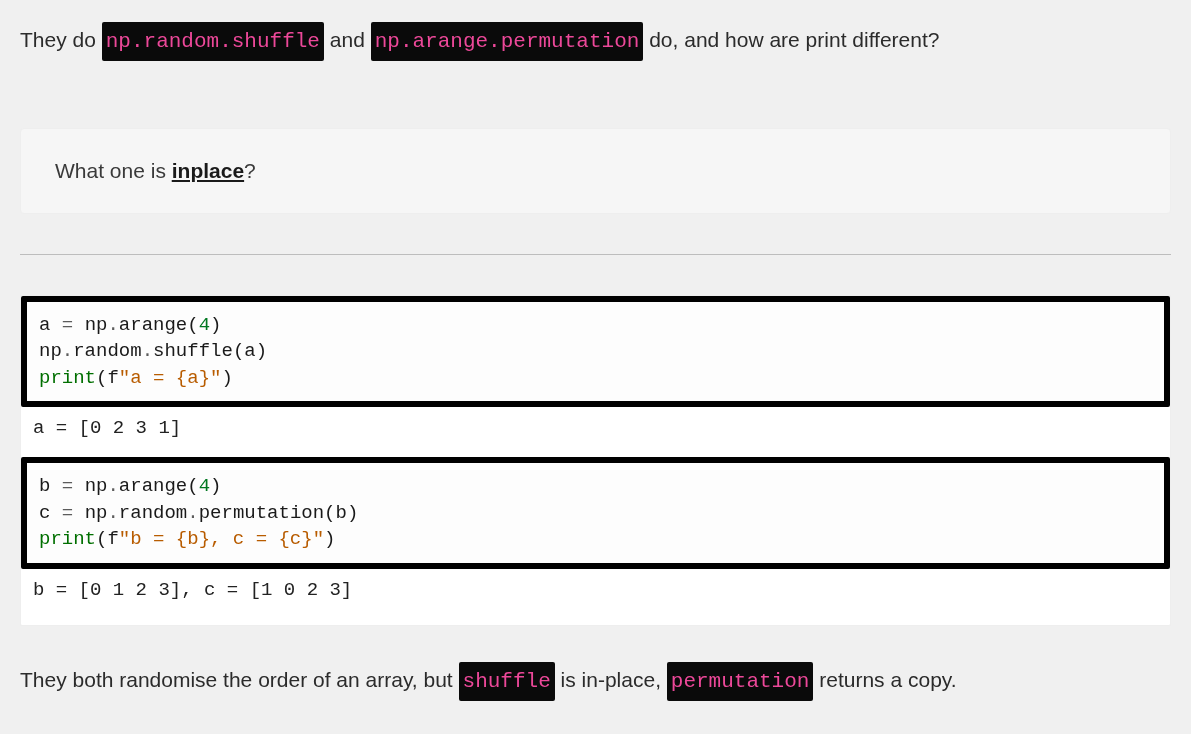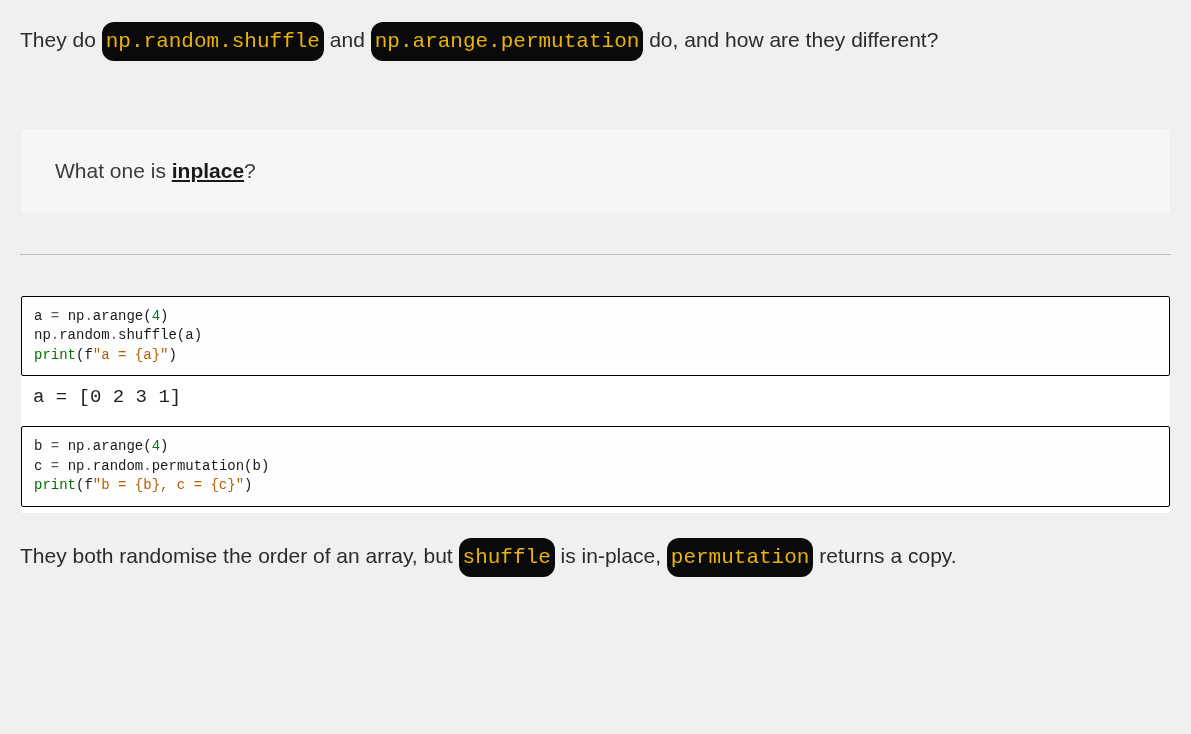--- a/index.html
+++ b/index.html
@@ -13,23 +13,23 @@
   .page {
     width: 1191px;
     min-height: 734px;
     box-sizing: border-box;
     padding: 24px 20px 30px 20px;
     background: #f0f0f0;
   }
   .code-chip {
     font-family: "Consolas", "Menlo", "Courier New", monospace;
     background: #0a0a0a;
-    color: #eab308;
+    color: #ec4899;
     padding: 8px 4px;
-    border-radius: 12px;
+    border-radius: 2px;
     white-space: nowrap;
   }
   .question {
     font-size: 21px;
     line-height: 1.5;
     margin-bottom: 70px;
   }
   .hint-box {
     background: #f6f6f6;
     border: 1px solid #eeeeee;
@@ -45,78 +45,79 @@
     border-top: 1px solid #bdbdbd;
     margin: 30px 0 40px 0;
   }
   .cells {
     background: #ffffff;
     border: 1px solid #eeeeee;
     border-radius: 2px;
     padding-bottom: 6px;
   }
   .code-cell {
-    border: 1px solid #000000;
+    border: 6px solid #000000;
     background: #fdfdfd;
     border-radius: 2px;
     margin: 0;
     padding: 10px 12px;
     font-family: "Consolas", "Menlo", "Courier New", monospace;
-    font-size: 14px;
+    font-size: 19px;
     line-height: 1.4;
     white-space: pre;
   }
   .out-cell {
     padding: 10px 27px 18px 12px;
     font-family: "Consolas", "Menlo", "Courier New", monospace;
     font-size: 19px;
     color: #222;
     white-space: pre;
   }
   .answer {
     font-size: 21px;
-    margin-top: 26px;
+    margin-top: 38px;
     line-height: 1.5;
   }
   
   .tok-var { color: #1a1a1a; }
   .tok-op  { color: #5c5c5c; }
   .tok-mod { color: #1a1a1a; }
   .tok-num { color: #007820; }
   .tok-fn  { color: #006f00; }
   .tok-str { color: #b85c00; }
   .tok-par { color: #1a1a1a; }
 </style>
 </head>
 <body>
 
 <div class="page">
 
   <div class="question">
-    <span>They do </span><span class="code-chip">np.random.shuffle</span><span> and </span><span class="code-chip">np.arange.permutation</span><span> do, and how are they different?</span>
+    <span>They do </span><span class="code-chip">np.random.shuffle</span><span> and </span><span class="code-chip">np.arange.permutation</span><span> do, and how are print different?</span>
   </div>
 
   <div class="hint-box">
     <span>What one is </span><b>inplace</b><span>?</span>
   </div>
 
   <hr class="sep">
 
   <div class="cells">
 
     <div class="code-cell"><span class="tok-var">a</span><span class="tok-op"> = </span><span class="tok-mod">np</span><span class="tok-op">.</span><span class="tok-mod">arange</span><span class="tok-par">(</span><span class="tok-num">4</span><span class="tok-par">)</span>
 <span class="tok-mod">np</span><span class="tok-op">.</span><span class="tok-mod">random</span><span class="tok-op">.</span><span class="tok-mod">shuffle</span><span class="tok-par">(</span><span class="tok-var">a</span><span class="tok-par">)</span>
 <span class="tok-fn">print</span><span class="tok-par">(</span><span class="tok-mod">f</span><span class="tok-str">"a = {a}"</span><span class="tok-par">)</span></div>
 
     <div class="out-cell">a = [0 2 3 1]</div>
 
     <div class="code-cell"><span class="tok-var">b</span><span class="tok-op"> = </span><span class="tok-mod">np</span><span class="tok-op">.</span><span class="tok-mod">arange</span><span class="tok-par">(</span><span class="tok-num">4</span><span class="tok-par">)</span>
 <span class="tok-var">c</span><span class="tok-op"> = </span><span class="tok-mod">np</span><span class="tok-op">.</span><span class="tok-mod">random</span><span class="tok-op">.</span><span class="tok-mod">permutation</span><span class="tok-par">(</span><span class="tok-var">b</span><span class="tok-par">)</span>
 <span class="tok-fn">print</span><span class="tok-par">(</span><span class="tok-mod">f</span><span class="tok-str">"b = {b}, c = {c}"</span><span class="tok-par">)</span></div>
 
+    <div class="out-cell">b = [0 1 2 3], c = [1 0 2 3]</div>
 
   </div>
 
   <div class="answer">
     <span>They both randomise the order of an array, but </span><span class="code-chip">shuffle</span><span> is in-place, </span><span class="code-chip">permutation</span><span> returns a copy.</span>
   </div>
 
 </div>
 
 </body></html>

